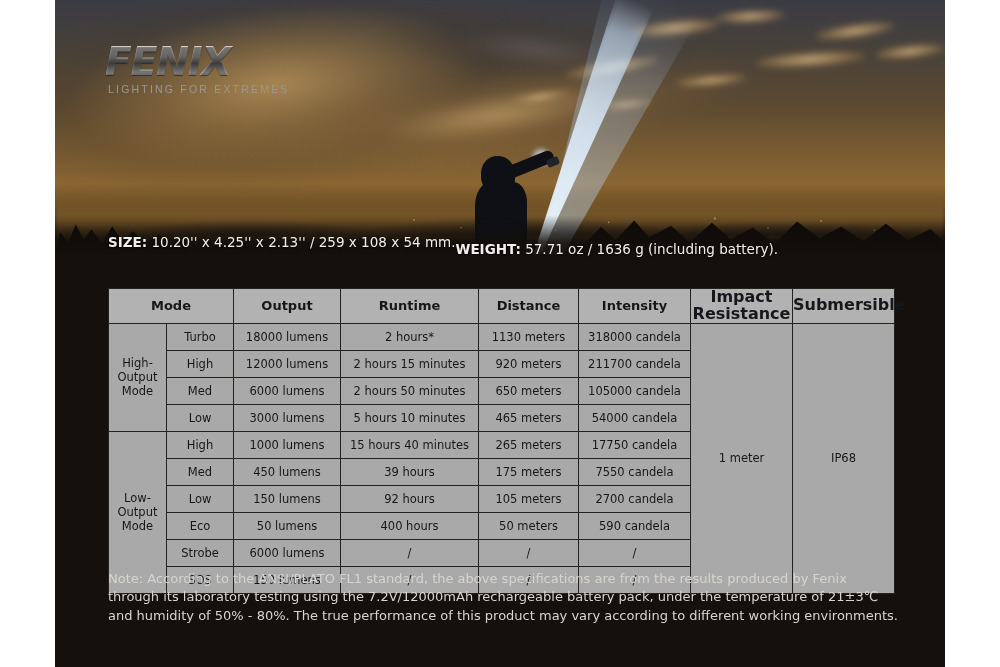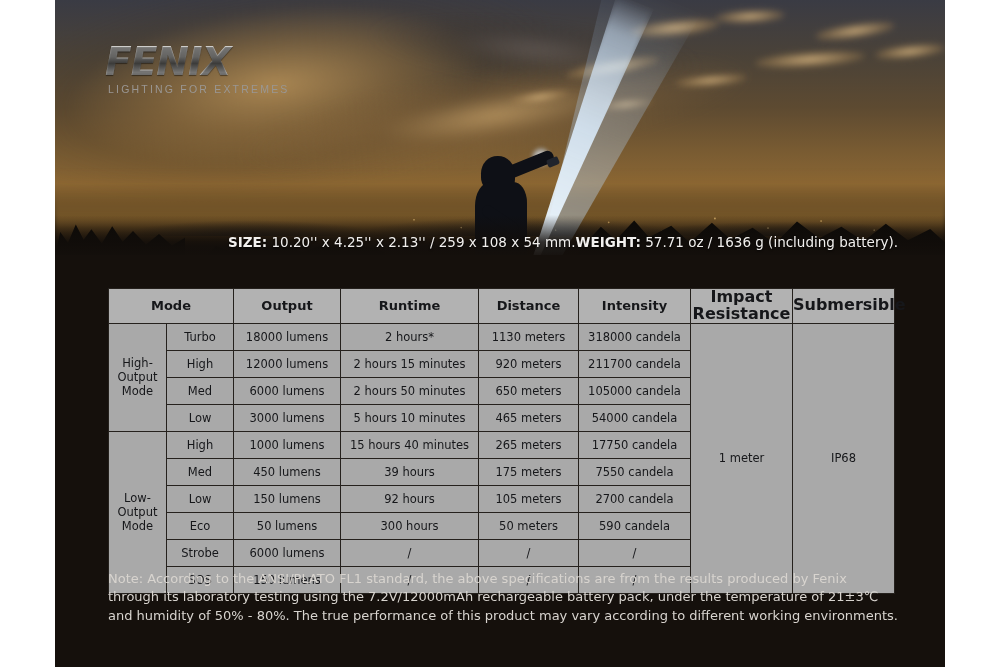--- a/index.html
+++ b/index.html
@@ -291,26 +291,26 @@
 
   #specline {
     position: absolute;
     left: 108px; top: 234px;
     width: 790px;
     z-index: 6;
     color: #f2f0ee;
     font-family: "DejaVu Sans", sans-serif;
     font-size: 13.5px;
     display: flex;
-    justify-content: flex-end;
+    justify-content: flex-start;
     text-shadow: 0 1px 2px rgba(0,0,0,0.75);
   }
   #specline b { font-weight: bold; }
   .spec-size { white-space: nowrap; }
-  .spec-weight { white-space: nowrap; margin-right: 0px; }
+  .spec-weight { white-space: nowrap; margin-right: 0px; margin-top: 7px; }
 
   
   #ansibar {
     position: absolute;
     left: 108px; top: 263px;
     width: 786px; height: 23px;
     background: #f97f08;
     color: #0d0d0d;
     font-family: "DejaVu Sans", sans-serif;
     font-weight: bold;
@@ -532,21 +532,21 @@
       <tr>
         <td class="mode-name">Low</td>
         <td>150 lumens</td>
         <td>92 hours</td>
         <td>105 meters</td>
         <td>2700 candela</td>
       </tr>
       <tr>
         <td class="mode-name">Eco</td>
         <td>50 lumens</td>
-        <td>300 hours</td>
+        <td>400 hours</td>
         <td>50 meters</td>
         <td>590 candela</td>
       </tr>
       <tr>
         <td class="mode-name">Strobe</td>
         <td>6000 lumens</td>
         <td>/</td>
         <td>/</td>
         <td>/</td>
       </tr>

